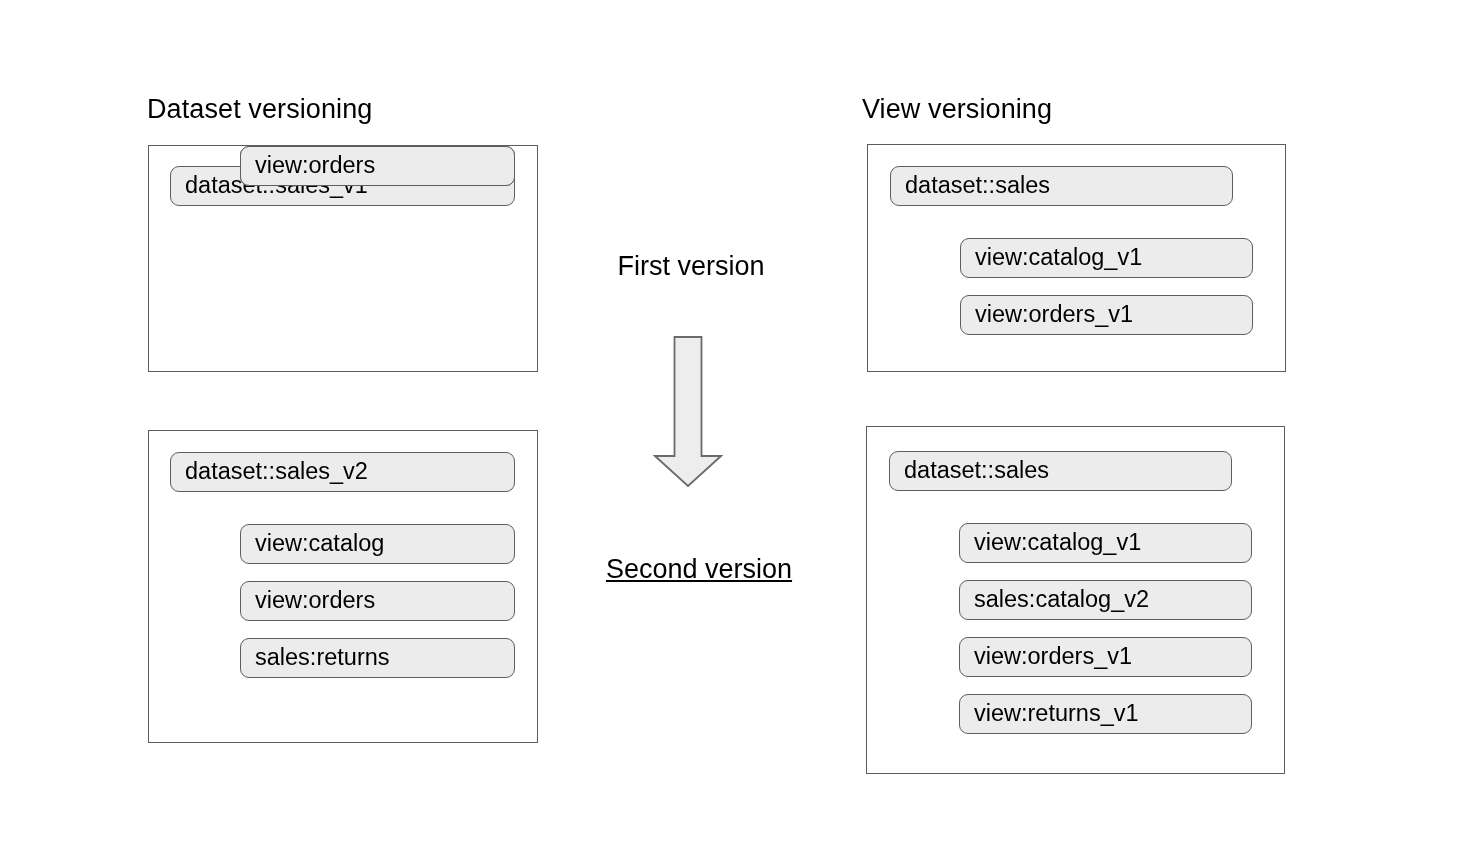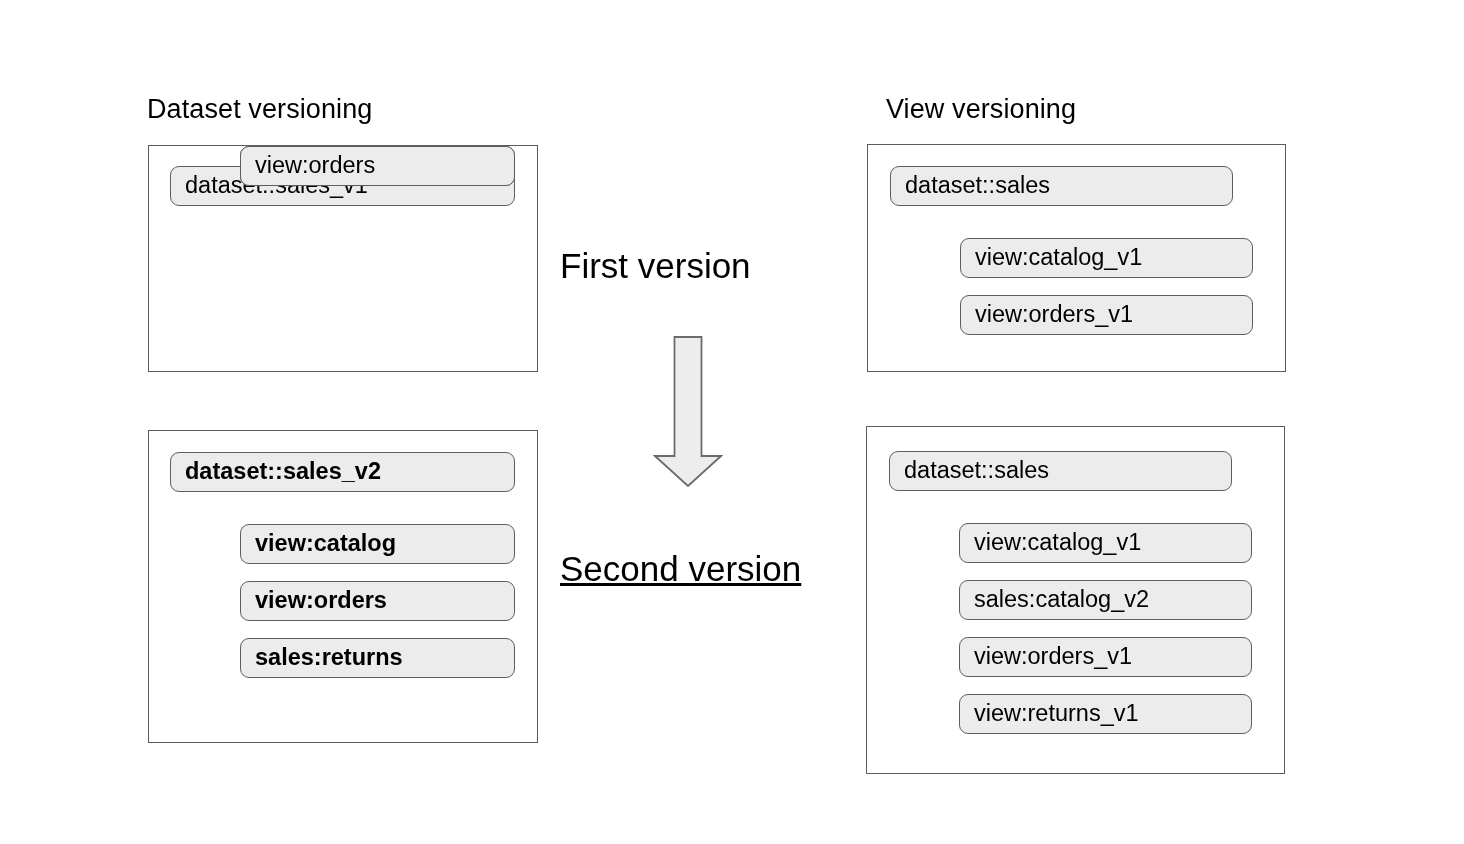--- a/index.html
+++ b/index.html
@@ -26,31 +26,31 @@
   
   .col-title {
     position: absolute;
     font-size: 27px;
     line-height: 32px;
     color: #000;
     white-space: nowrap;
     letter-spacing: 0.1px;
   }
   #title-left  { left: 147px; top: 93px; }
-  #title-right { left: 886px; top: 93px; }
+  #title-right { left: 862px; top: 93px; }
 
   
   .group-box {
     position: absolute;
     background: #ffffff;
     border: 1.6px solid #5b5b5b;
     box-sizing: border-box;
   }
   #box-left-top     { left: 148px; top: 145px; width: 390px; height: 227px; }
-  #box-left-bottom  { left: 148px; top: 430px; width: 390px; height: 313px; font-weight: bold; }
+  #box-left-bottom  { left: 148px; top: 430px; width: 390px; height: 313px; }
   #box-right-top    { left: 867px; top: 144px; width: 419px; height: 228px; }
   #box-right-bottom { left: 866px; top: 426px; width: 419px; height: 348px; }
 
   
   .pill {
     position: absolute;
     background: #ececec;
     border: 1.6px solid #5e5e5e;
     border-radius: 9px;
     box-sizing: border-box;
@@ -87,25 +87,25 @@
   #box-right-bottom .pill.dataset { left: 22px; top: 24px; width: 343px; }
   #box-right-bottom .pill.view    { left: 92px; width: 293px; }
   #box-right-bottom .v0 { top: 96px; }
   #box-right-bottom .v1 { top: 153px; }
   #box-right-bottom .v2 { top: 210px; }
   #box-right-bottom .v3 { top: 267px; }
 
   
   .mid-label {
     position: absolute;
-    font-size: 35px;
+    font-size: 27px;
     line-height: 32px;
     color: #000;
     white-space: nowrap;
-    text-align: left;
+    text-align: center;
   }
   #label-first  { left: 560px; top: 250px; width: 262px; }
   #label-second { left: 560px; top: 553px; width: 278px; text-decoration: underline; }
 
   #arrow-down {
     position: absolute;
     left: 653px;
     top: 336px;
     width: 70px;
     height: 152px;

